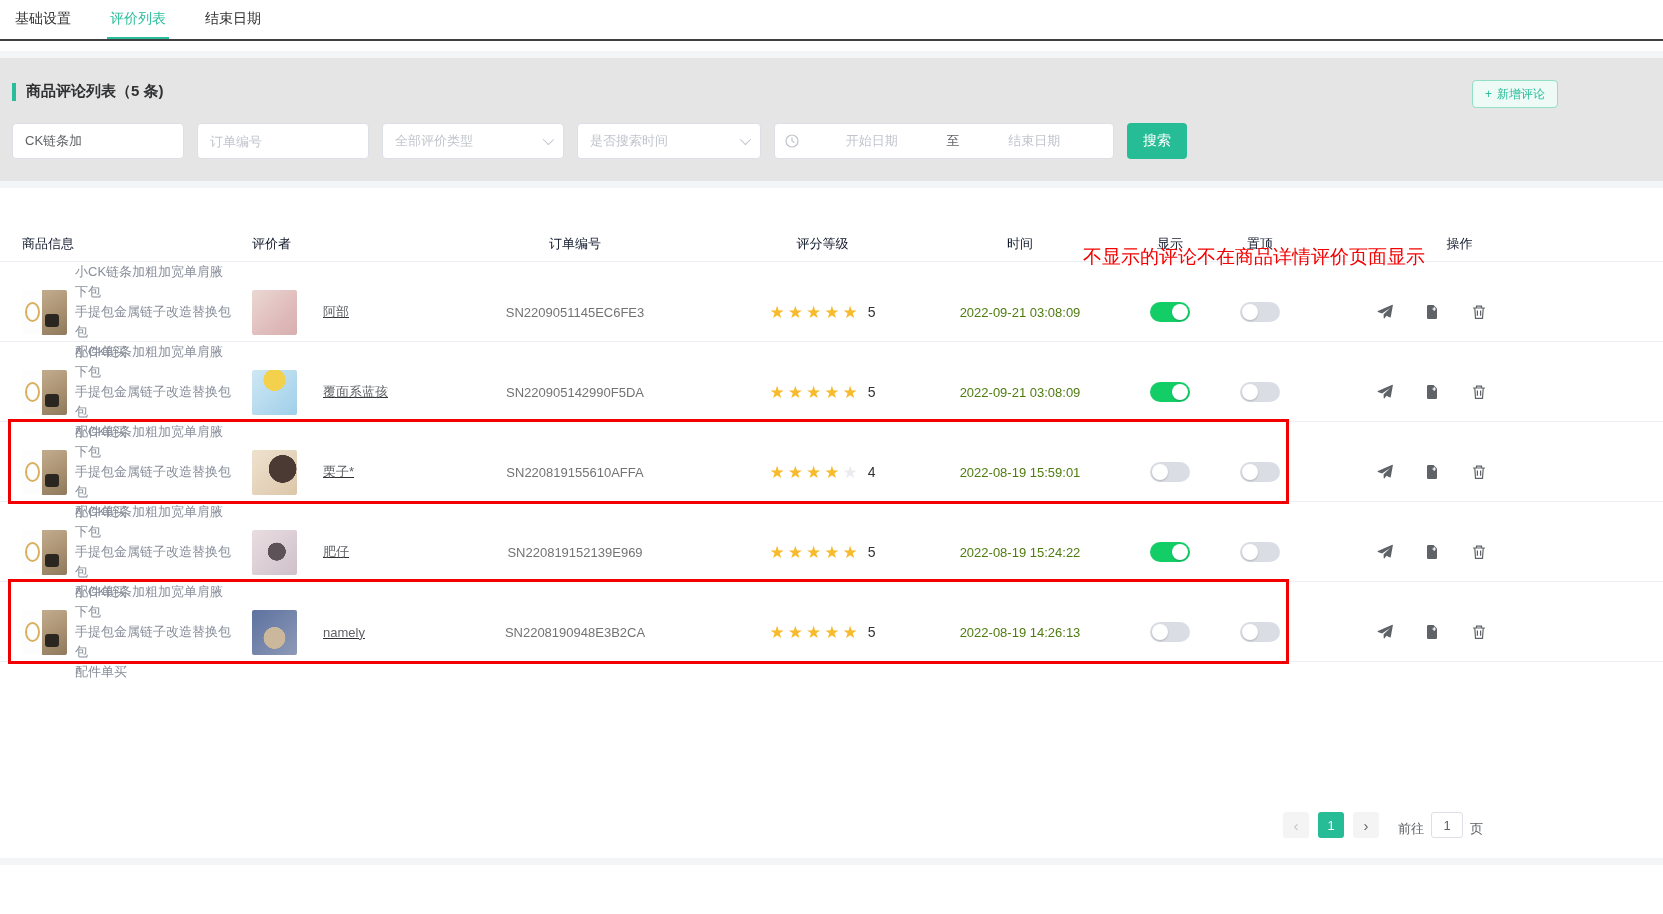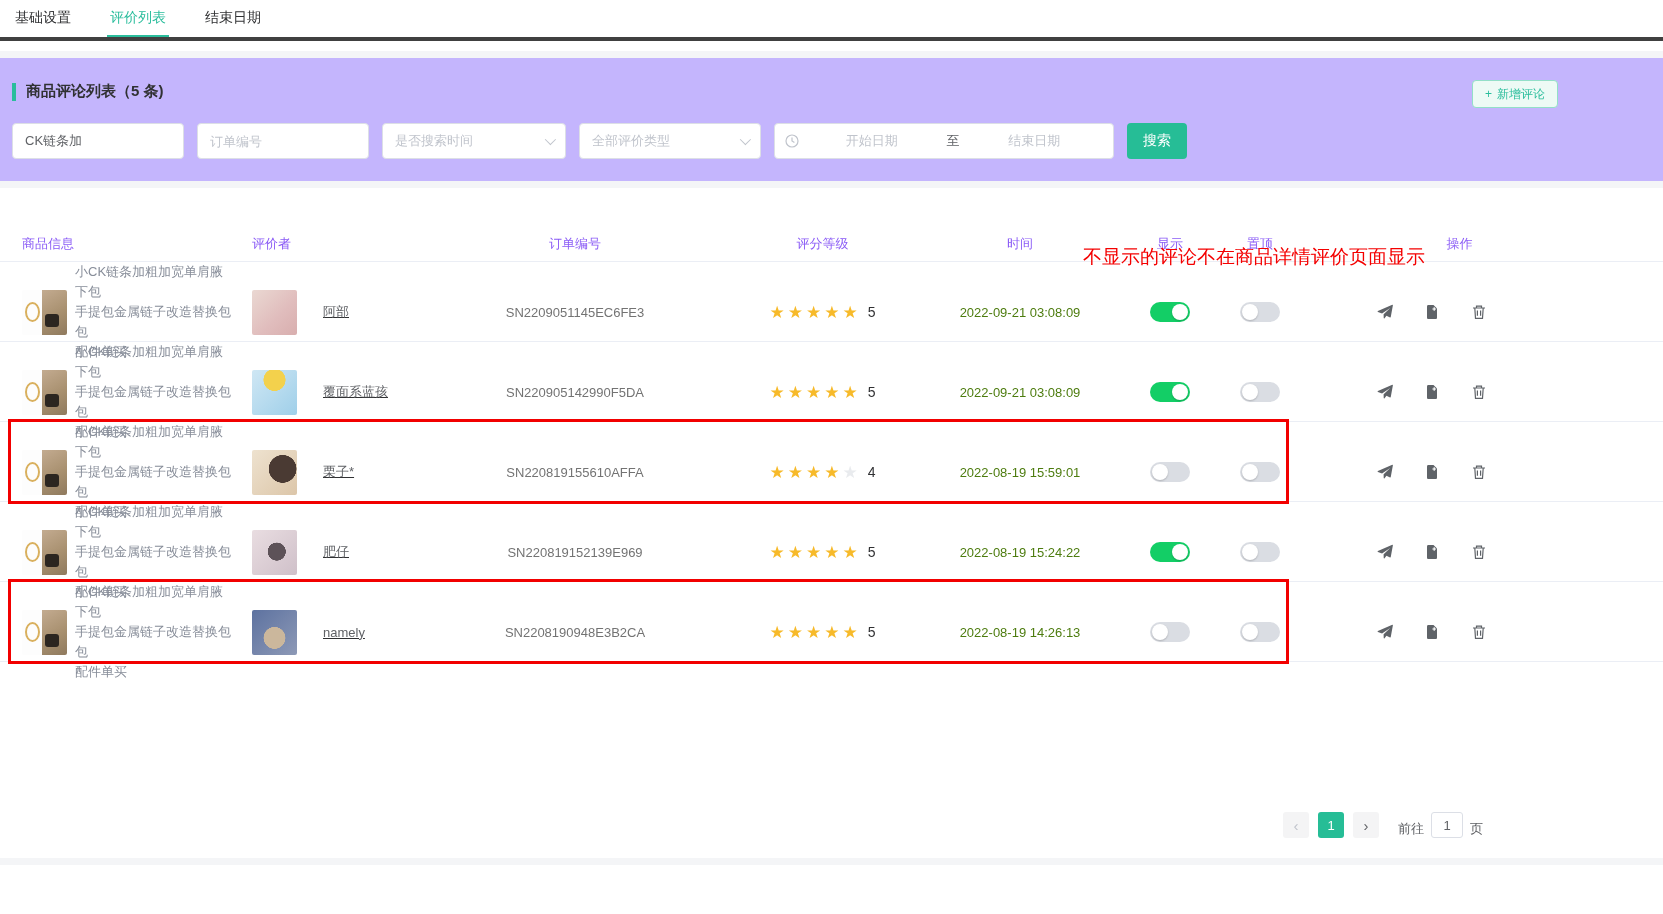--- a/index.html
+++ b/index.html
@@ -1,27 +1,27 @@
 <!DOCTYPE html>
 <html><head>
 <meta charset="utf-8">
 <style>
   * { box-sizing: border-box; margin: 0; padding: 0; }
   html,body { width:1663px; height:914px; background:#fff; font-family:"Liberation Sans","DejaVu Sans",sans-serif; color:#303133; overflow:hidden; }
 
   
-  .tabbar { height:41px; display:flex; align-items:stretch; padding-left:12px; border-bottom:4px solid #404040; background:#fff; }
+  .tabbar { height:41px; display:flex; align-items:stretch; padding-left:12px; border-bottom:2px solid #404040; background:#fff; }
   .tab { font-size:14px; color:#303133; display:flex; align-items:center; margin-right:33px; padding:0 3px; cursor:pointer; border-bottom:2px solid transparent; }
   .tab.active { color:#2abd9c; border-bottom-color:#2abd9c; }
 
   .strip { height:7px; background:#f4f5f7; }
   .gap-white { height:10px; background:#fff; }
 
   
-  .filter-card { background:#c4b5fd; position:relative; padding:24px 0 22px 12px; }
+  .filter-card { background:#e5e5e5; position:relative; padding:24px 0 22px 12px; }
   .section-head { display:flex; align-items:center; }
   .section-bar { width:4px; height:18px; background:#2abd9c; margin-right:10px; }
   .section-title { font-size:15px; font-weight:bold; color:#303133; }
   .add-btn { position:absolute; top:22px; right:105px; height:28px; padding:0 12px; display:flex; align-items:center; gap:5px;
              background:#edfaf5; border:1px solid #93dfc8; border-radius:4px; color:#2abd9c; font-size:12px; cursor:pointer; }
   .filter-row { display:flex; gap:13px; margin-top:22px; align-items:center; }
   .f-input, .f-select, .f-date { height:36px; border:1px solid #dcdfe6; border-radius:4px; background:#fff; font-size:13px; display:flex; align-items:center; }
   input.real { border:none; outline:none; width:100%; height:100%; padding:0 12px; font-size:13px; color:#606266; background:transparent; font-family:inherit; }
   input.real::placeholder { color:#c0c4cc; }
   .f-input { width:172px; }
@@ -31,21 +31,21 @@
   .f-date { width:340px; padding:0 10px; color:#c0c4cc; }
   .f-date .seg { flex:1; text-align:center; }
   .f-date .to { color:#606266; flex:0 0 auto; padding:0 6px; }
   .clock-ic { width:14px; height:14px; flex:0 0 auto; margin-right:4px; }
   .search-btn { width:60px; height:36px; background:#26bd96; color:#fff; border:none; border-radius:4px; font-size:14px; cursor:pointer; font-family:inherit; }
 
   
   .table-card { background:#fff; position:relative; padding-bottom:12px; }
   .annotation { position:absolute; top:18px; left:1083px; color:#f40000; font-size:19px; white-space:nowrap; }
   .grid { display:grid; grid-template-columns:235px 190px 300px 195px 200px 100px 80px 1fr; align-items:center; }
-  .thead { margin-top:38px; height:36px; border-bottom:1px solid #ebeef5; color:#8b5cf6; font-size:13px; }
+  .thead { margin-top:38px; height:36px; border-bottom:1px solid #ebeef5; color:#0f172a; font-size:13px; }
   .thead .hc { text-align:center; }
   .thead .h0 { padding-left:22px; text-align:left; }
   .thead .h1 { padding-left:17px; text-align:left; }
   .trow { height:80px; border-bottom:1px solid #ebeef5; position:relative; font-size:13px; }
   .cell { display:flex; align-items:center; justify-content:center; }
   .c-product { justify-content:flex-start; padding-left:22px; gap:8px; }
   .thumb { width:45px; height:45px; flex:0 0 auto; display:flex; border-radius:2px; overflow:hidden; }
   .thumb .chain { width:20px; height:45px; background:#fdfdfd; display:flex; align-items:center; justify-content:center; }
   .thumb .chain::before { content:""; width:11px; height:16px; border:2.5px solid #d9b05e; border-radius:50%; }
   .thumb .bag { width:25px; height:45px; background:linear-gradient(150deg,#c3ab90 0%,#a8906f 55%,#8f7a5e 100%); position:relative; }
@@ -106,26 +106,26 @@
     <span>新增评论</span>
   </button>
 
   <div class="filter-row">
     <div class="f-input">
       <input class="real" value="CK链条加" style="">
     </div>
     <div class="f-input">
       <input class="real" placeholder="订单编号" style="">
     </div>
+    <div class="f-select">
+      <span>全部评价类型</span>
+      <span class="chev"></span>
+    </div>
     <div class="f-select w2">
       <span>是否搜索时间</span>
-      <span class="chev"></span>
-    </div>
-    <div class="f-select">
-      <span>全部评价类型</span>
       <span class="chev"></span>
     </div>
     <div class="f-date">
       <svg class="clock-ic" viewBox="0 0 14 14" fill="none" stroke="#c0c4cc" stroke-width="1.2">
         <circle cx="7" cy="7" r="6"></circle>
           <path d="M7 3.5V7l2.4 1.6"></path>
       </svg>
       <span class="seg">开始日期</span>
       <span class="to">至</span>
       <span class="seg">结束日期</span>

